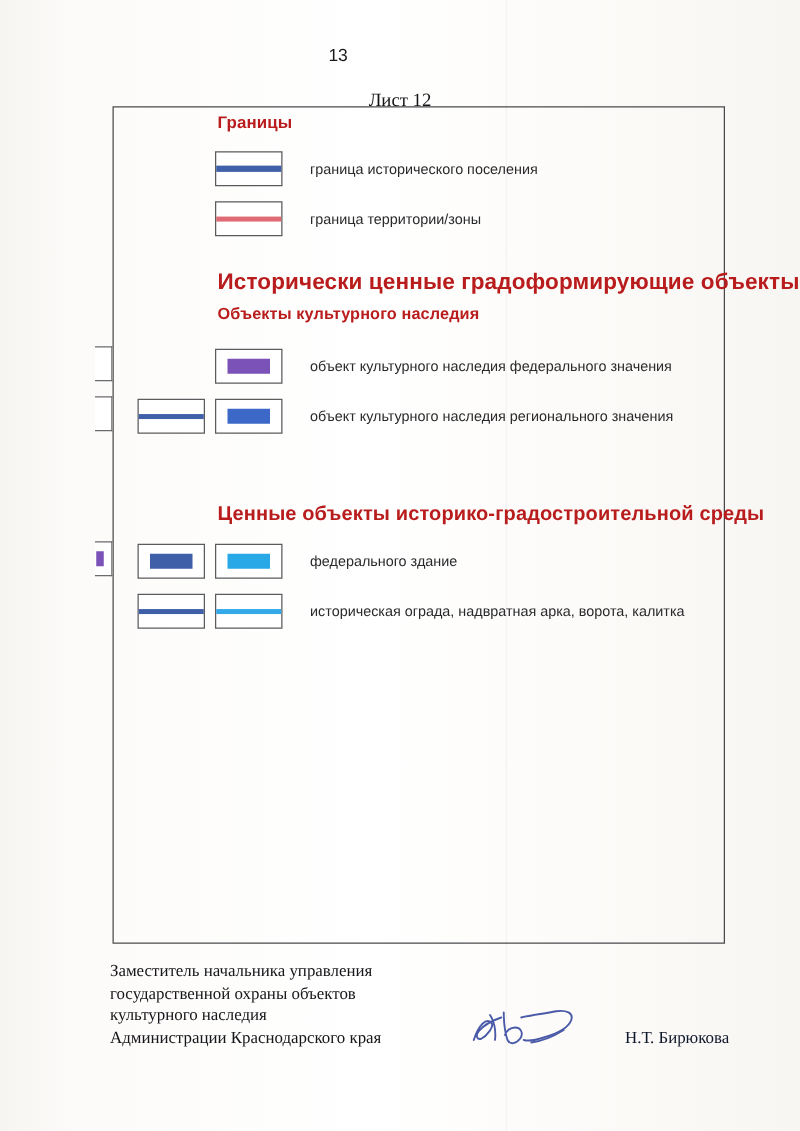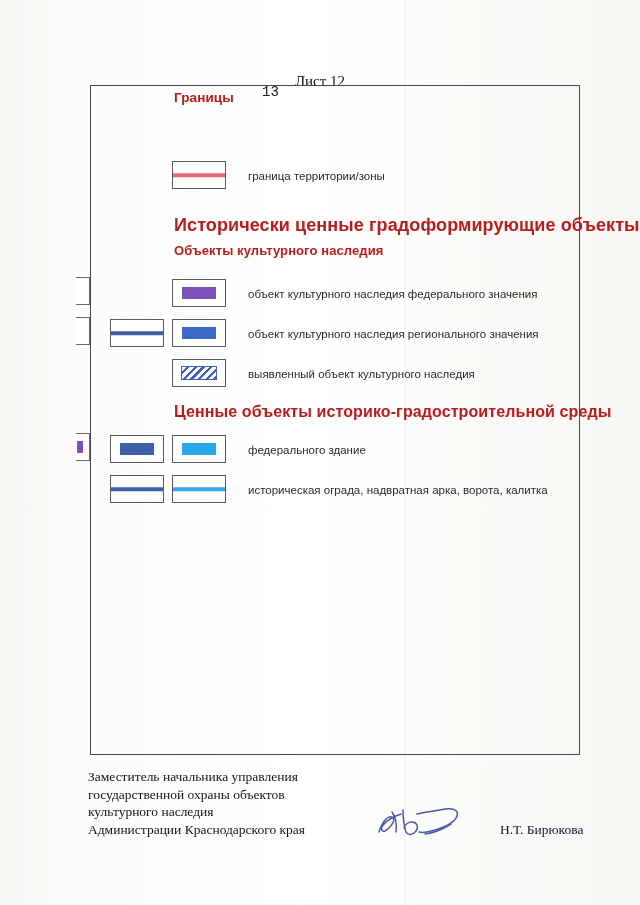--- a/index.html
+++ b/index.html
@@ -36,24 +36,23 @@
     background: linear-gradient(90deg, rgba(0,0,0,0.012), rgba(0,0,0,0.035), rgba(0,0,0,0.012));
   }
 
   
   .page-number {
     position: absolute;
     top: 36px;
     left: 0;
     width: 541px;
     text-align: center;
-    font-family: Liberation Mono, monospace;
+    font-family: Liberation Sans, sans-serif;
     font-size: 14px;
     color: #18181a;
-    margin-top: 48px;
   }
   .sheet-title {
     position: absolute;
     top: 63px;
     left: 0;
     width: 640px;
     text-align: center;
     font-family: "Liberation Serif", serif;
     font-size: 15px;
     color: #141416;
@@ -220,20 +219,26 @@
 
 <div class="page-number">13</div>
 <div class="sheet-title">Лист 12</div>
 
 <div class="legend-frame"></div>
 
 <div class="legend-inner">
 
   <div class="sec-head h-borders">Границы</div>
 
+  <div class="row" style="top:34px">
+    <div class="swatch sw-main">
+      <div class="band" style="background:#3f5fa8"></div>
+    </div>
+    <div class="row-label">граница исторического поселения</div>
+  </div>
 
   <div class="row" style="top:74px">
     <div class="swatch sw-main">
       <div class="band band-thin" style="background:#e06b74"></div>
     </div>
     <div class="row-label">граница территории/зоны</div>
   </div>
 
   <div class="sec-head h-valuable">Исторически ценные градоформирующие объекты</div>
 
@@ -251,26 +256,20 @@
     <div class="clip-box"></div>
     <div class="swatch sw-alt">
       <div class="band band-thin" style="background:#3f5fa8"></div>
     </div>
     <div class="swatch sw-main">
       <div class="fill-rect" style="background:#3c69c8"></div>
     </div>
     <div class="row-label">объект культурного наследия регионального значения</div>
   </div>
 
-  <div class="row" style="top:272px">
-    <div class="swatch sw-main">
-      <div class="hatch-rect"></div>
-    </div>
-    <div class="row-label">выявленный объект культурного наследия</div>
-  </div>
 
   <div class="sec-head h-environ">Ценные объекты историко-градостроительной среды</div>
 
   <div class="row" style="top:348px">
     <div class="clip-box">
       <div class="clip-sliver" style="background:#7b52b8"></div>
     </div>
     <div class="swatch sw-alt">
       <div class="fill-rect" style="background:#3f5fa8"></div>
     </div>

